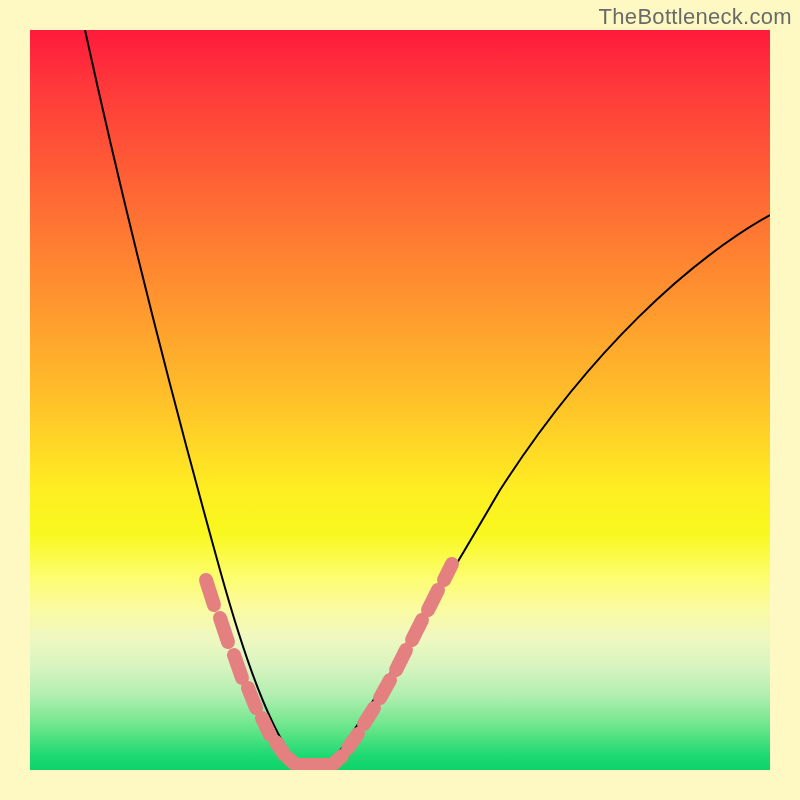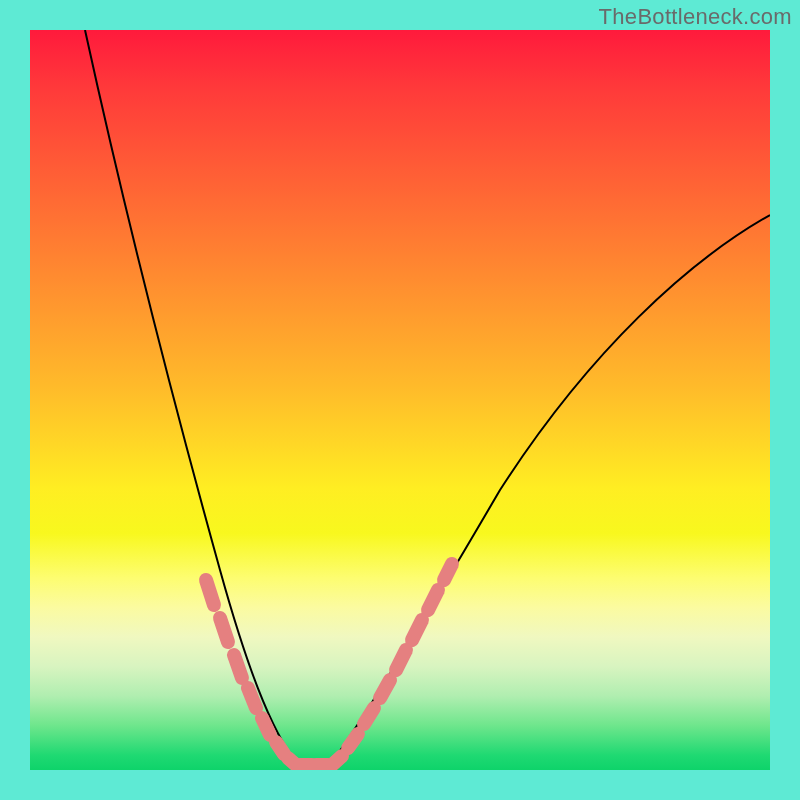--- a/index.html
+++ b/index.html
@@ -10,21 +10,21 @@
     background: #000;
     overflow: hidden;
     font-family: Arial, Helvetica, sans-serif;
   }
   .frame {
     position: absolute;
     top: 0;
     left: 0;
     width: 800px;
     height: 800px;
-    background: #5eead4;
+    background: #fef9c3;
   }
   .plot-area {
     position: absolute;
     top: 30px;
     left: 30px;
     width: 740px;
     height: 740px;
     background: linear-gradient(to bottom,
       #ff1a3c 0%,
       #ff3a3a 8%,

